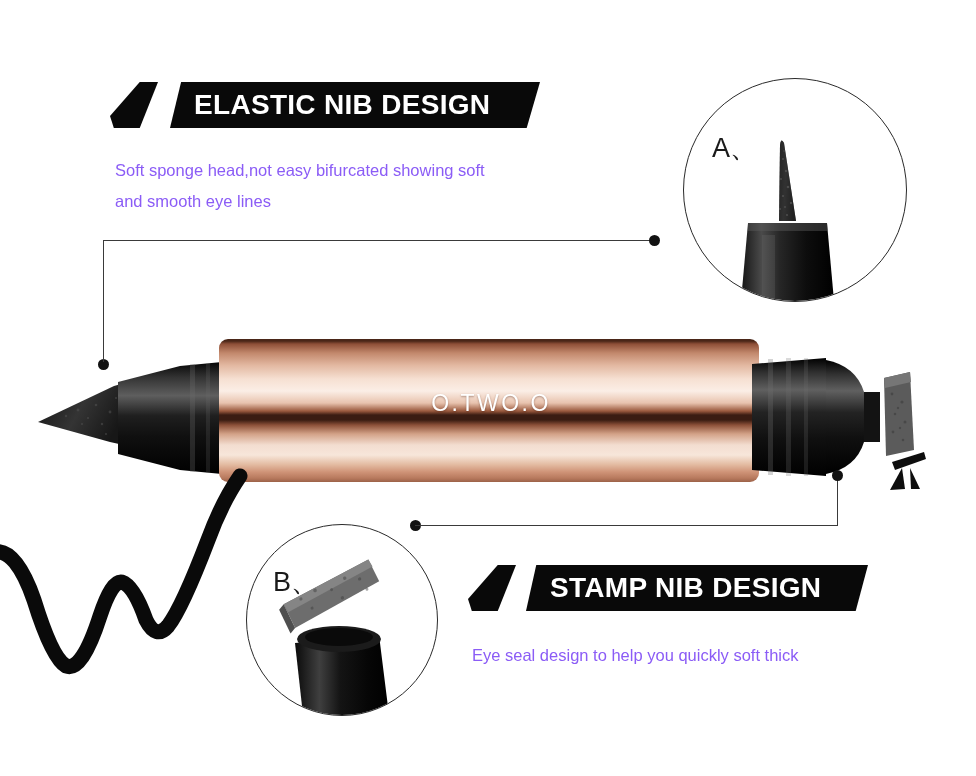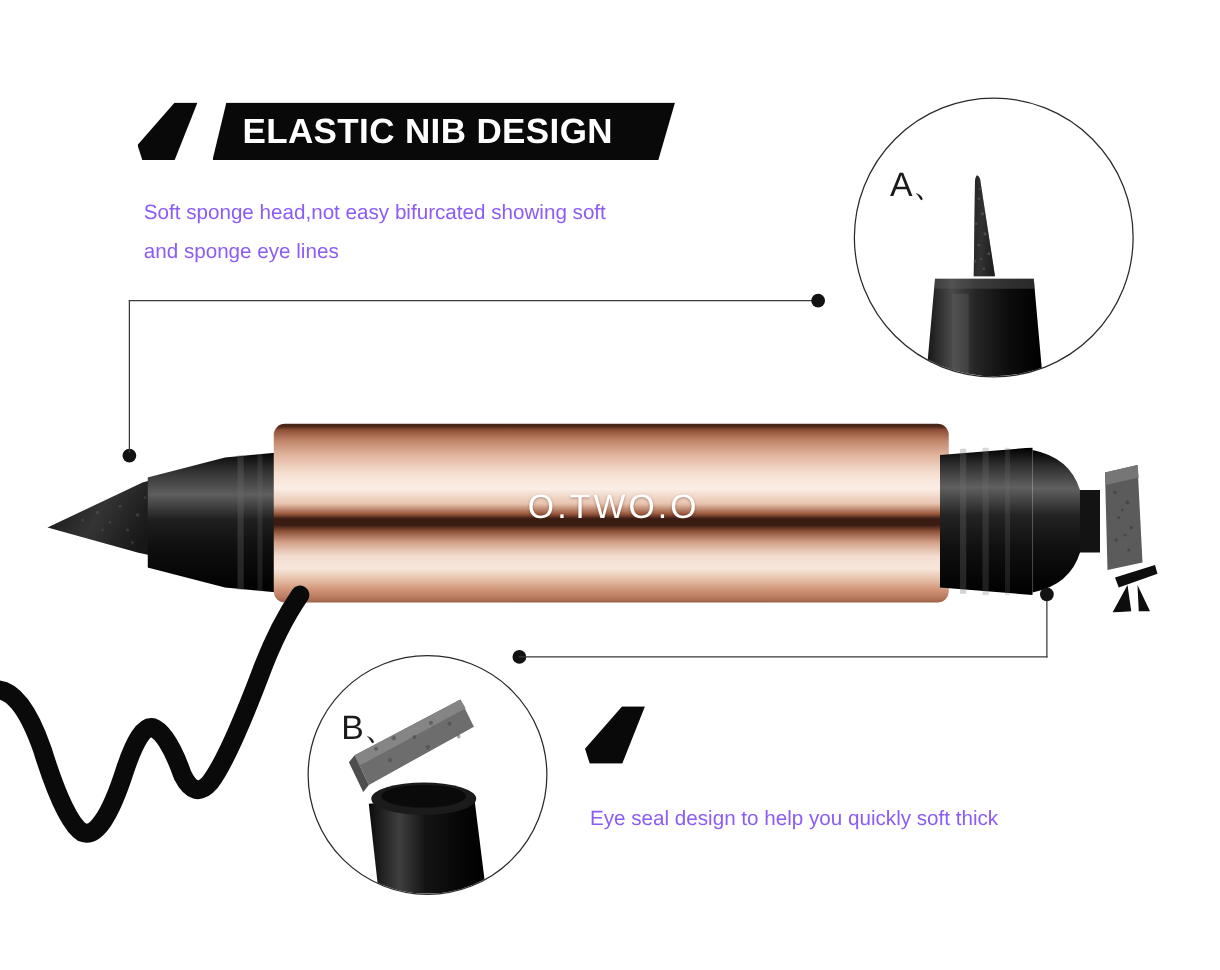--- a/index.html
+++ b/index.html
@@ -129,21 +129,21 @@
 <div id="stage">
 
   <div class="banner" style="left:110px; top:82px; width:430px;">
     <div class="wedge"></div>
     <div class="bar" style="left:60px; width:370px;">
       <span class="bar-text">ELASTIC NIB DESIGN</span>
     </div>
   </div>
 
   <div class="copy" style="left:115px; top:155px;">Soft sponge head,not easy bifurcated showing soft</div>
-  <div class="copy" style="left:115px; top:186px;">and sponge eye lines</div>
+  <div class="copy" style="left:115px; top:186px;">and smooth eye lines</div>
 
   <div class="leader-dot" style="left:98px; top:359px;"></div>
   <div class="leader-line" style="left:102.5px; top:240px; width:1.6px; height:122px;"></div>
   <div class="leader-line" style="left:102.5px; top:239.5px; width:552px; height:1.6px;"></div>
   <div class="leader-dot" style="left:649px; top:235px;"></div>
 
   <div class="detail-circle" style="left:683px; top:78px; width:222px; height:222px;">
     <svg width="222" height="222" viewBox="0 0 222 222">
       <defs>
         <linearGradient id="ferrA" x1="0" y1="0" x2="1" y2="0">
@@ -218,21 +218,21 @@
       </defs>
       <path d="M0 20 L62 4 L104 0 L104 112 L62 108 L0 92 Z" fill="url(#fl)"></path>
       <rect x="72" y="2" width="5" height="108" fill="#6d6d6d" opacity="0.30"></rect>
       <rect x="88" y="1" width="4" height="110" fill="#6d6d6d" opacity="0.22"></rect>
     </svg>
 
     <div class="pen-body" style="left:219px; top:339px; width:540px; height:143px;">
     </div>
 
     <div style="position:absolute; left:396px; top:390px; width:190px; text-align:center;
-                color:#ffffff; font-size:27px; letter-spacing:2.5px; font-weight:300;
+                color:#ffffff; font-size:23px; letter-spacing:2.5px; font-weight:300;
                 text-shadow:0 1px 2px rgba(80,35,20,.45);">O.TWO.O</div>
 
     <svg style="position:absolute; left:752px; top:358px;" width="150" height="118" viewBox="0 0 150 118">
       <defs>
         <linearGradient id="fr" x1="0" y1="0" x2="0" y2="1">
           <stop offset="0%" stop-color="#000000"></stop>
           <stop offset="12%" stop-color="#2f2f2f"></stop>
           <stop offset="27%" stop-color="#606060"></stop>
           <stop offset="46%" stop-color="#232323"></stop>
           <stop offset="68%" stop-color="#101010"></stop>
@@ -308,17 +308,20 @@
     <span class="circle-label" style="left:26px; top:44px;">B、</span>
   </div>
 
   <div class="leader-dot" style="left:410px; top:520px;"></div>
   <div class="leader-line" style="left:415px; top:524.5px; width:423px; height:1.6px;"></div>
   <div class="leader-line" style="left:836.5px; top:477px; width:1.6px; height:49px;"></div>
   <div class="leader-dot" style="left:832px; top:470px;"></div>
 
   <div class="banner" style="left:468px; top:565px; width:400px;">
     <div class="wedge"></div>
+    <div class="bar" style="left:58px; width:342px;">
+      <span class="bar-text">STAMP NIB DESIGN</span>
+    </div>
   </div>
 
   <div class="copy" style="left:472px; top:640px;">Eye seal design to help you quickly soft thick</div>
 
 </div>
 
 </body></html>

